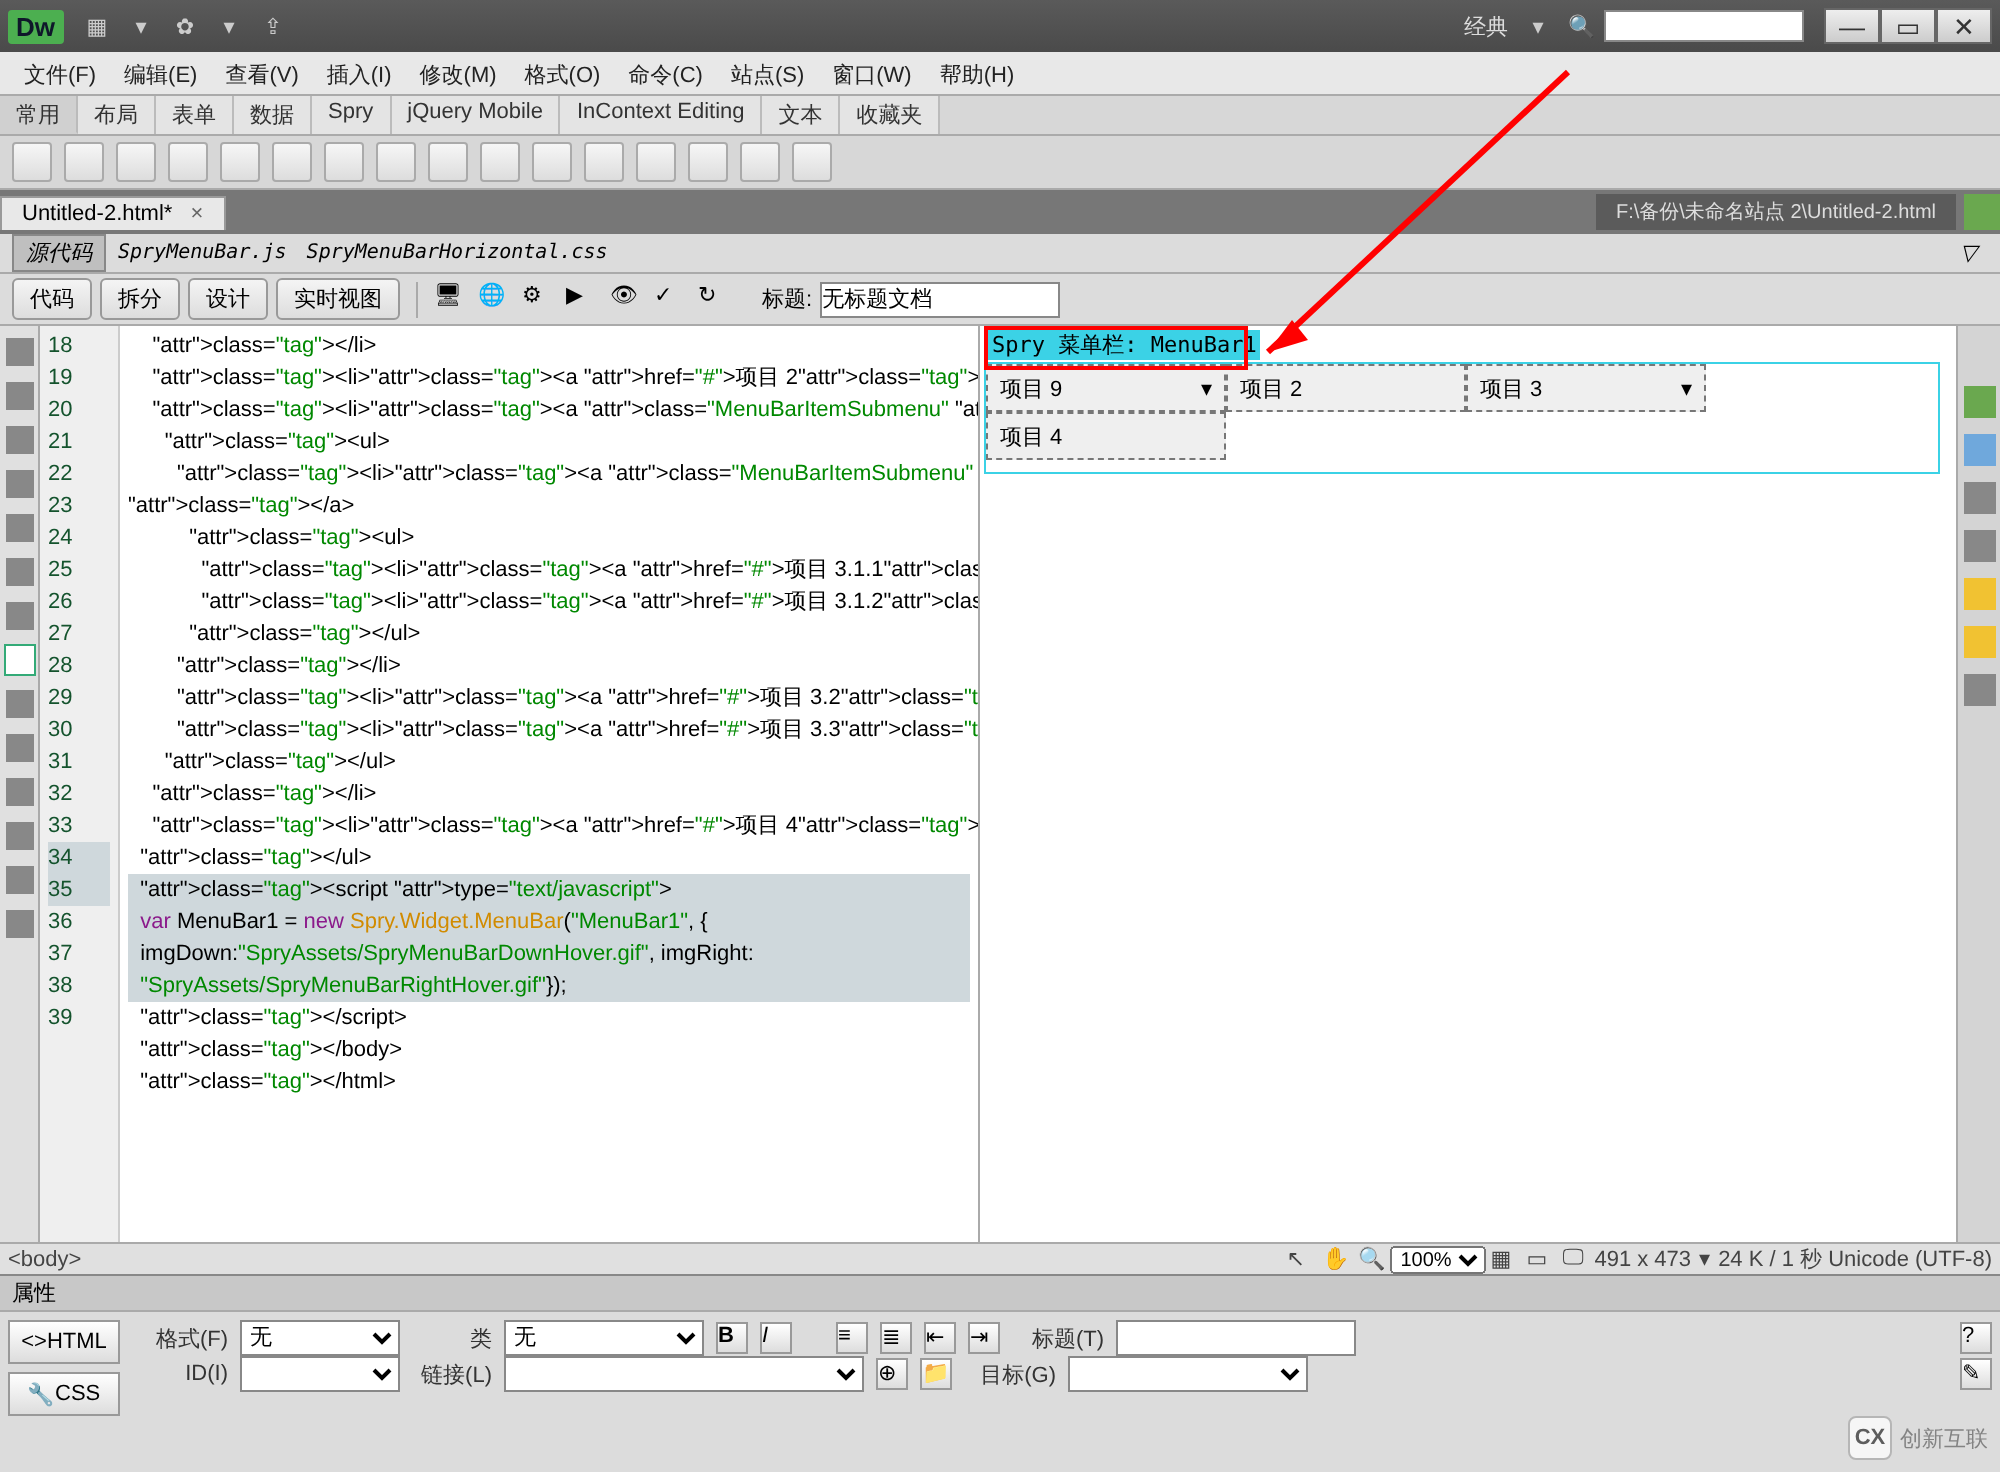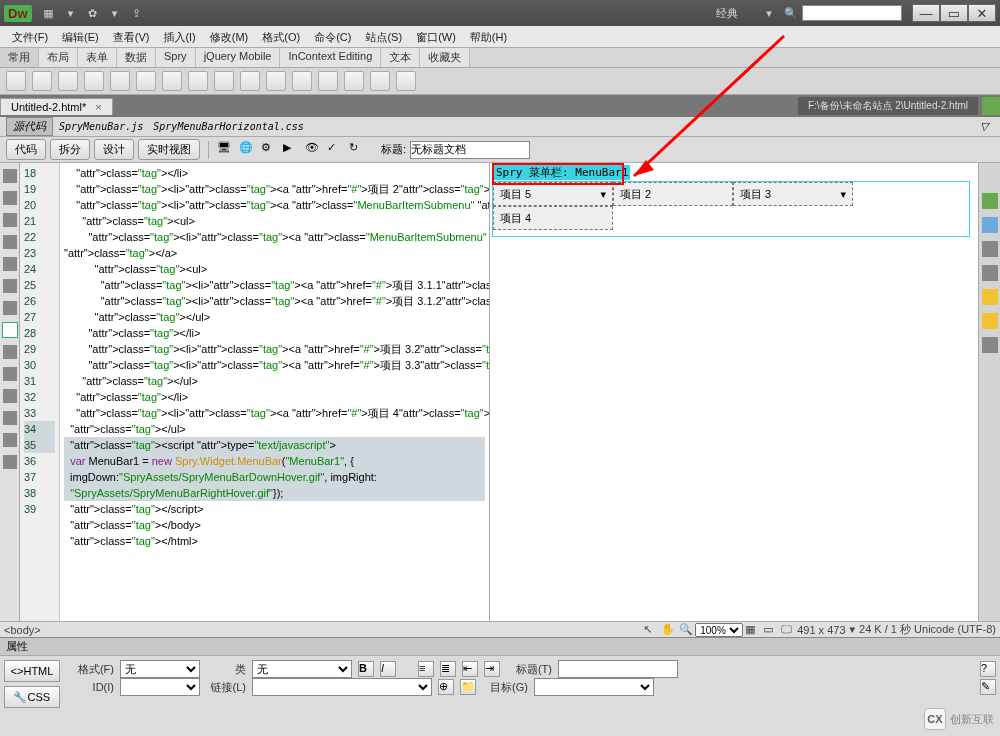--- a/index.html
+++ b/index.html
@@ -1,22 +1,22 @@
 <!DOCTYPE html>
 <html><head>
 <meta charset="utf-8">
 <style>
 * { margin: 0; padding: 0; box-sizing: border-box; font-family: "Microsoft YaHei", Arial, sans-serif; font-size: 11px; }
 body { background: #cbcbcb; width: 1000px; height: 736px; overflow: hidden; position: relative; }
 
 
 .titlebar { height: 26px; background: linear-gradient(#5a5a5a,#4a4a4a); display: flex; align-items: center; padding: 0 4px; color: #ddd; }
-.titlebar .logo { background:#4caf50; color:#7f1d1d; font-weight:bold; padding:1px 4px; border-radius:2px; margin-right:6px; font-size:13px; }
+.titlebar .logo { background:#4caf50; color:#0f172a; font-weight:bold; padding:1px 4px; border-radius:2px; margin-right:6px; font-size:13px; }
 .titlebar .spacer { flex: 1; }
-.titlebar .label { margin-right:20px; }
+.titlebar .label { margin-right:4px; }
 .titlebar input { width:100px; height:16px; background:#fff; border:1px solid #888; }
 .winbtns { display:flex; gap:0; margin-left:10px; }
 .winbtns div { width:28px; height:18px; background:linear-gradient(#eee,#ccc); border:1px solid #666; display:flex; align-items:center; justify-content:center; font-size:13px; color:#333;}
 .tb-icon { width:16px; height:16px; display:inline-flex; align-items:center; justify-content:center; margin:0 3px; color:#ccc; }
 
 
 .menubar { height: 22px; background: #e8e8e8; display:flex; align-items:flex-end; padding:0 6px; gap:2px; border-bottom:1px solid #aaa;}
 .menubar span { padding:2px 6px; color:#222; }
 
 
@@ -259,21 +259,21 @@
   <div class="designview">
     <svg class="arrow" width="170" height="160">
       <line x1="160" y1="8" x2="10" y2="148" stroke="red" stroke-width="3"></line>
       <polygon points="10,148 22,132 30,142" fill="red"></polygon>
     </svg>
     <div class="red-box"></div>
     <div class="spry-label">Spry 菜单栏: MenuBar1</div>
     <div class="menubar-widget">
       <div class="menu-row">
         <div class="menu-item">
-            <span>项目 5</span>
+            <span>项目 9</span>
             <span class="dd">▾</span>
           </div>
         <div class="menu-item">
             <span>项目 2</span>
           </div>
         <div class="menu-item">
             <span>项目 3</span>
             <span class="dd">▾</span>
           </div>
       </div>

